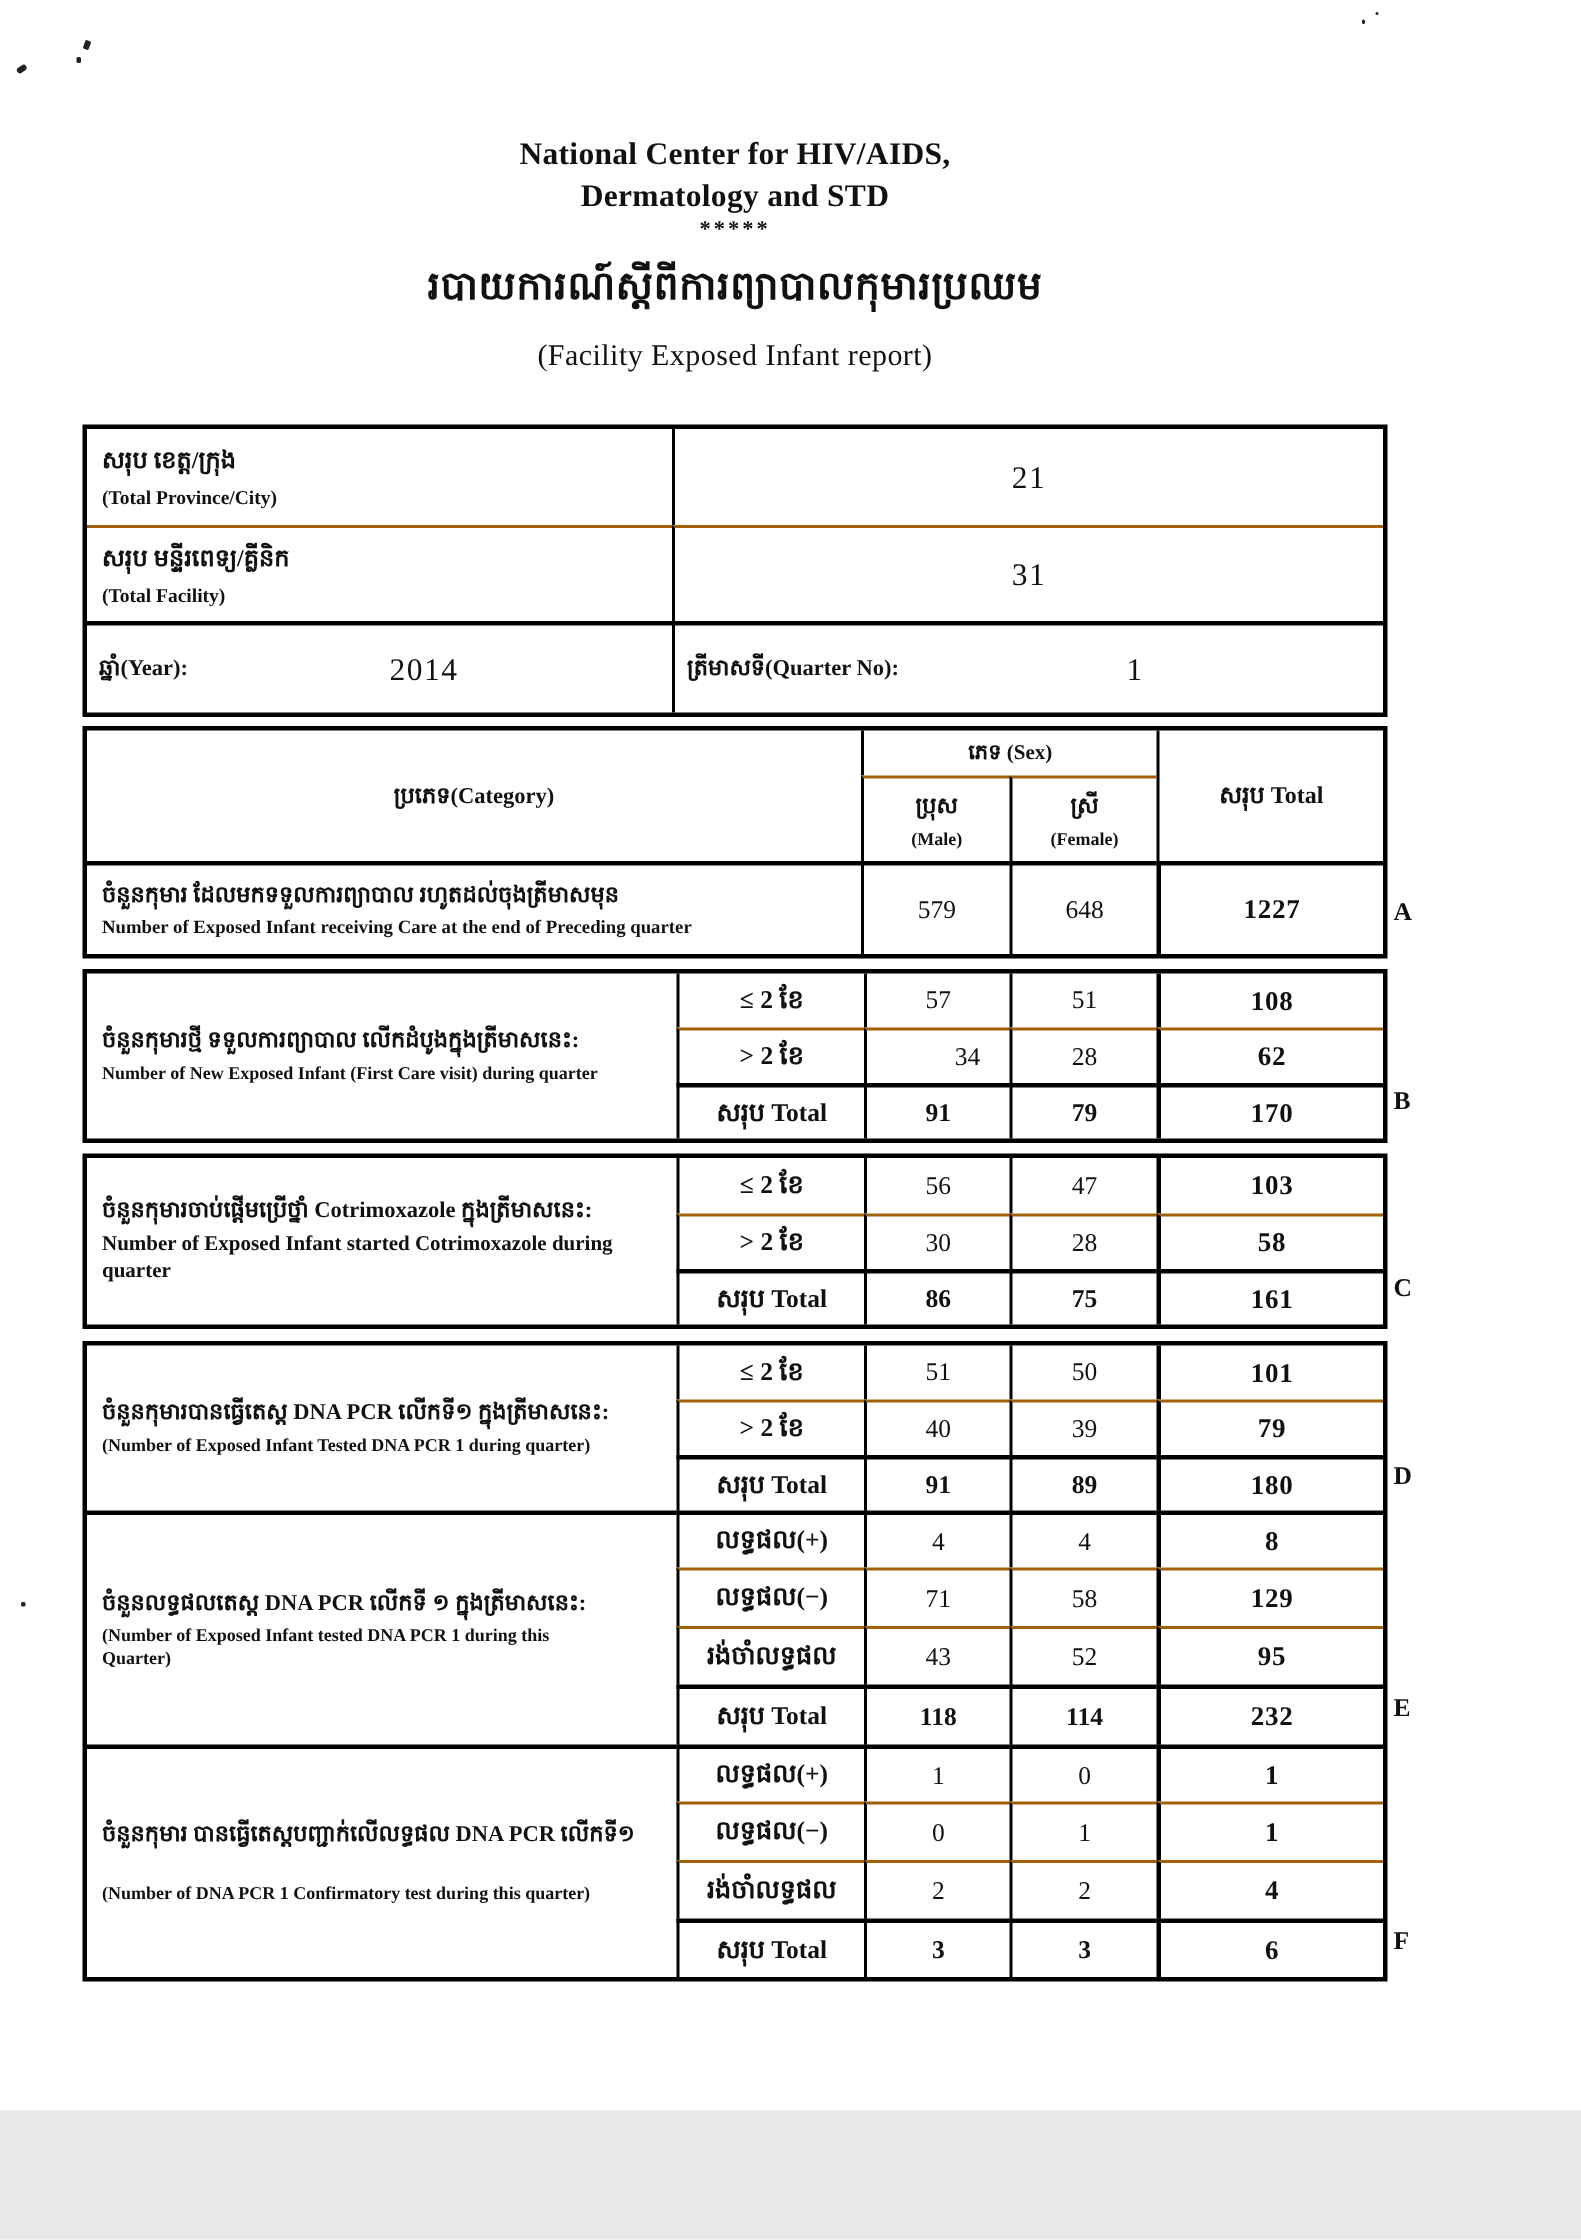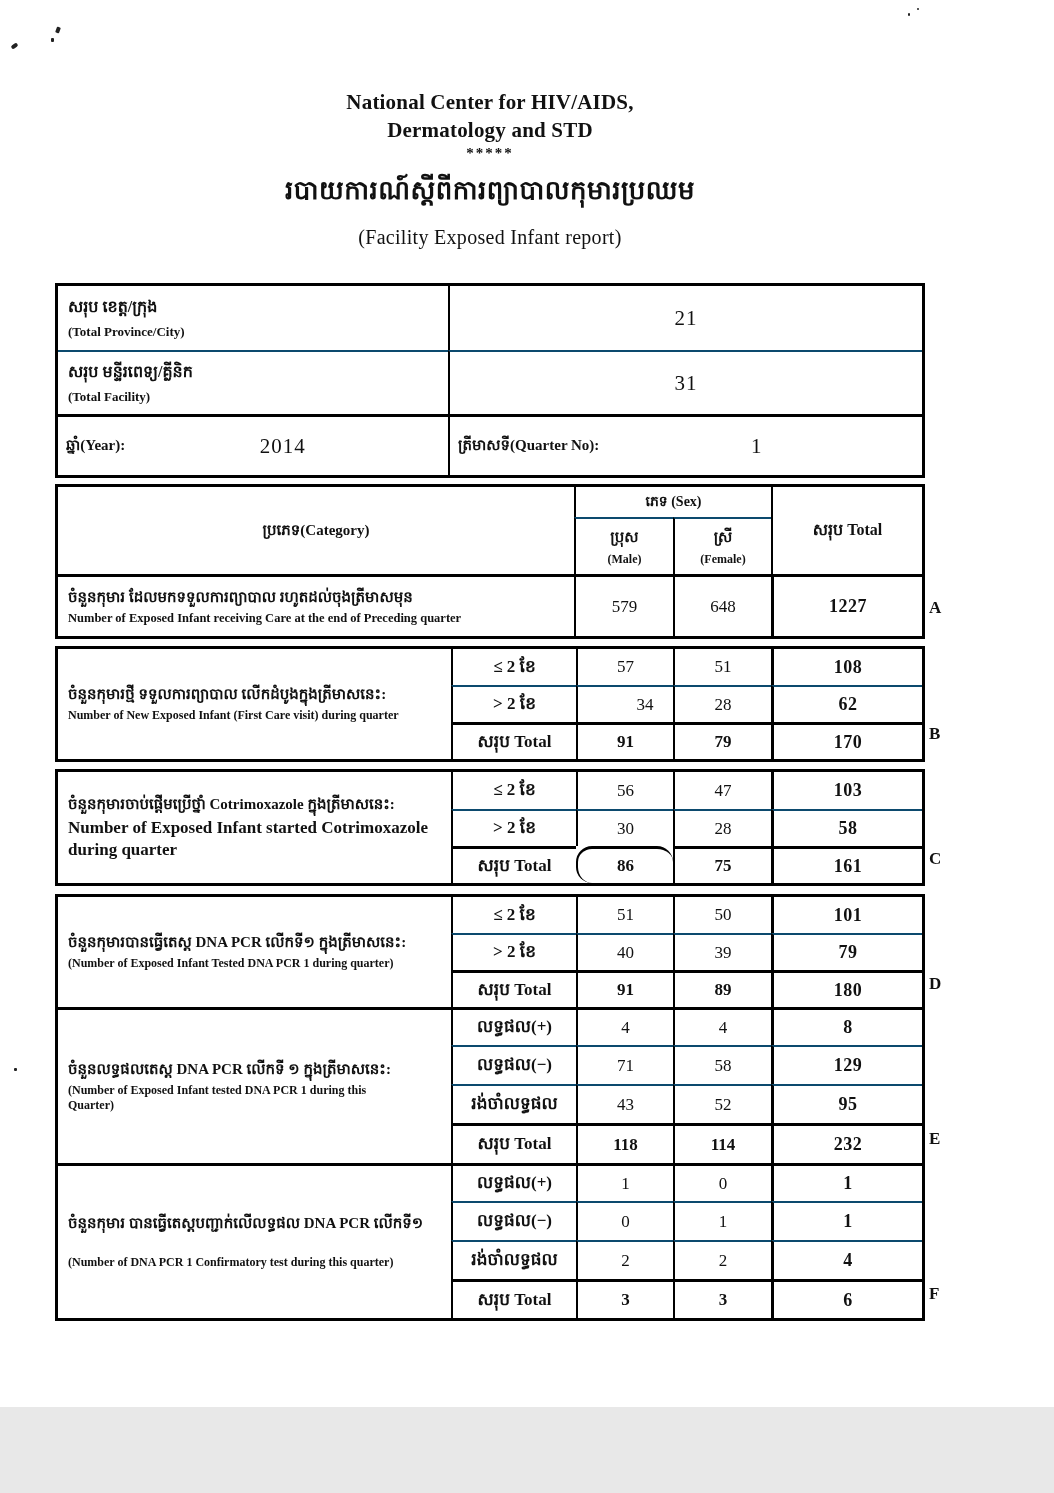--- a/index.html
+++ b/index.html
@@ -17,21 +17,21 @@
 
   
   .blk {
     position:absolute; left:55px; width:870px; box-sizing:border-box;
     border:3px solid #000; display:grid; background:#fff;
   }
   .c { display:flex; align-items:center; justify-content:center; text-align:center; }
   .cl { display:flex; flex-direction:column; justify-content:center; align-items:flex-start;
         text-align:left; padding:4px 10px; box-sizing:border-box; }
   .bl2 { border-left:2px solid #000; } .bl3 { border-left:3px solid #000; }
-  .bt2 { border-top:2px solid #0c4a6e; }  .bt3 { border-top:3px solid #000; }
+  .bt2 { border-top:2px solid #a16207; }  .bt3 { border-top:3px solid #000; }
 
   .kh  { font-size:15px; font-weight:bold; line-height:1.45; }
   .en  { font-size:12.5px; font-weight:bold; line-height:1.3; margin-top:2px; }
   .kh-big { font-size:16px; font-weight:bold; }
   .en-sm  { font-size:13px; font-weight:bold; margin-top:4px; }
   .val-lg { font-size:21px; letter-spacing:1px; }
   .sub { font-size:17px; font-weight:bold; }
   .num { font-size:17px; }
   .numb { font-size:17px; font-weight:bold; }
   .tot { font-size:18px; font-weight:bold; letter-spacing:0.5px; }
@@ -133,34 +133,34 @@
 
     <div class="c bl2 bt3 sub" style="grid-area:3/2;">សរុប Total</div>
     <div class="c bl2 bt3 numb" style="grid-area:3/3;">91</div>
     <div class="c bl2 bt3 numb" style="grid-area:3/4;">79</div>
     <div class="c bl3 bt3 tot" style="grid-area:3/5;">170</div>
   </div>
 
   <div class="blk" style="top:769px; grid-template-columns:393px 125px 97px 98px 1fr; grid-template-rows:37px 37px 1fr; height:117px;">
     <div class="cl" style="grid-area:1/1/4/2;">
       <span class="kh">ចំនួនកុមារចាប់ផ្ដើមប្រើថ្នាំ Cotrimoxazole ក្នុងត្រីមាសនេះ:</span>
-      <span class="en" style="font-size:17px;">Number of Exposed Infant started Cotrimoxazole during quarter</span>
+      <span class="en" style="font-size:14px;">Number of Exposed Infant started Cotrimoxazole during quarter</span>
     </div>
     <div class="c bl2 sub" style="grid-area:1/2;">≤ 2 ខែ</div>
     <div class="c bl2 num" style="grid-area:1/3;">56</div>
     <div class="c bl2 num" style="grid-area:1/4;">47</div>
     <div class="c bl3 tot" style="grid-area:1/5;">103</div>
 
     <div class="c bl2 bt2 sub" style="grid-area:2/2;">&gt; 2 ខែ</div>
     <div class="c bl2 bt2 num" style="grid-area:2/3;">30</div>
     <div class="c bl2 bt2 num" style="grid-area:2/4;">28</div>
     <div class="c bl3 bt2 tot" style="grid-area:2/5;">58</div>
 
     <div class="c bl2 bt3 sub" style="grid-area:3/2;">សរុប Total</div>
-    <div class="c bl2 bt3 numb" style="grid-area:3/3;border-radius:16px;">86</div>
+    <div class="c bl2 bt3 numb" style="grid-area:3/3;">86</div>
     <div class="c bl2 bt3 numb" style="grid-area:3/4;">75</div>
     <div class="c bl3 bt3 tot" style="grid-area:3/5;">161</div>
   </div>
 
   <div class="blk" style="top:894px; grid-template-columns:393px 125px 97px 98px 1fr;
        grid-template-rows:36px 37px 37px 38px 39px 39px 40px 38px 39px 39px 1fr; height:427px;">
 
     <div class="cl" style="grid-area:1/1/4/2;">
       <span class="kh">ចំនួនកុមារបានធ្វើតេស្ដ DNA PCR លើកទី១ ក្នុងត្រីមាសនេះ:</span>
       <span class="en" style="font-size:12px;">(Number of Exposed Infant Tested DNA PCR 1 during quarter)</span>

